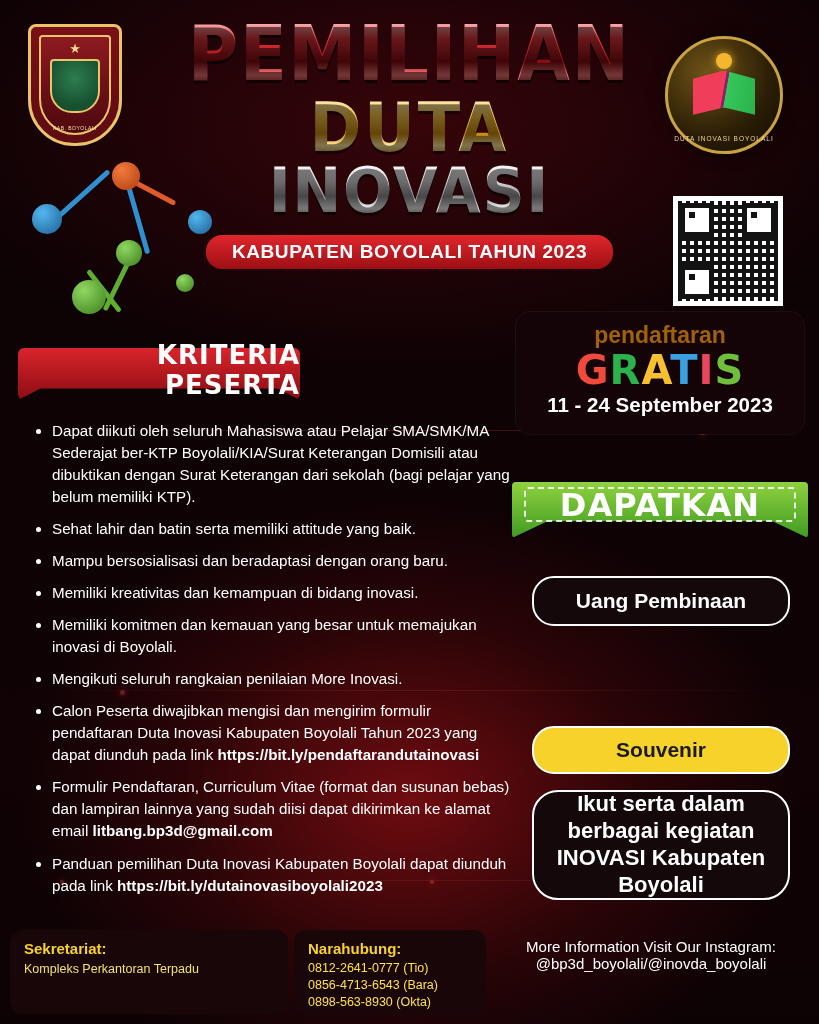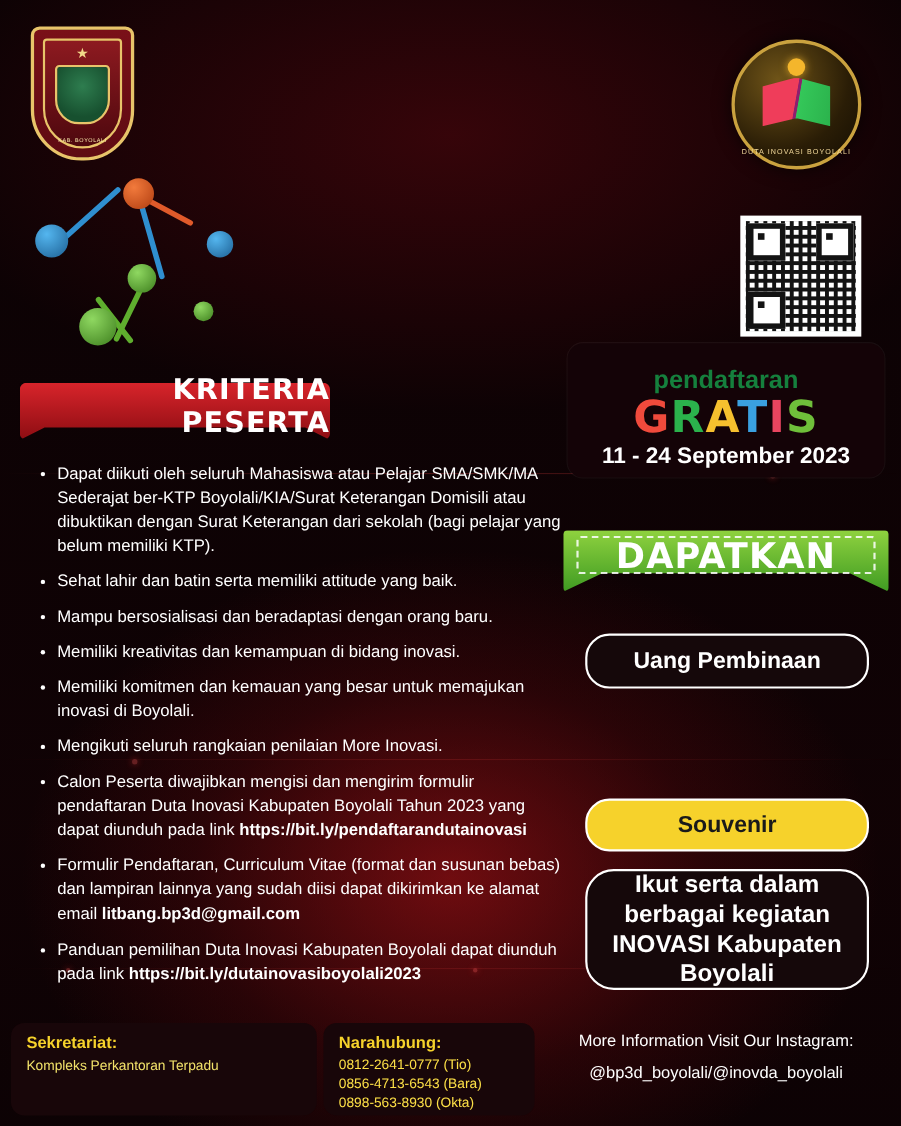--- a/index.html
+++ b/index.html
@@ -314,22 +314,22 @@
     left: 516px;
     top: 312px;
     width: 288px;
     height: 122px;
     background: #140307;
     border-radius: 14px;
     text-align: center;
     box-shadow: 0 0 0 1px rgba(255,255,255,0.05);
   }
   .gratis-box .l1 {
-    margin-top: 20px;
-    color: #15803d;
+    margin-top: 10px;
+    color: #a16207;
     font-size: 23px;
     font-weight: bold;
   }
   .gratis-box .l2 {
     margin-top: 0px;
     font-size: 40px;
     font-weight: bold;
     font-family: "DejaVu Sans", sans-serif;
     letter-spacing: 1px;
     line-height: 1.05;
@@ -460,21 +460,21 @@
 
   .ig-box {
     position: absolute;
     left: 494px;
     top: 938px;
     width: 314px;
     text-align: center;
     color: #ffffff;
   }
   .ig-box .l1 { font-size: 15px; }
-  .ig-box .l2 { font-size: 15px; margin-top: 12px; }
+  .ig-box .l2 { font-size: 15px; margin-top: 0; }
 </style>
 </head>
 <body>
 
 <div class="poster">
 
   <div class="tex">
     <div class="glowline" style="left:0;top:430px;width:819px;"></div>
     <div class="glowline" style="left:0;top:690px;width:819px;opacity:.6;"></div>
     <div class="glowline" style="left:0;top:880px;width:819px;opacity:.5;"></div>
@@ -500,20 +500,26 @@
   </div>
 
   <div class="qr">
     <div class="grid">
       <div class="fp tl"></div>
       <div class="fp tr"></div>
       <div class="fp bl"></div>
     </div>
   </div>
 
+  <div class="title-wrap">
+    <div class="t-pemilihan">PEMILIHAN</div>
+    <div class="t-duta">DUTA</div>
+    <div class="t-inovasi">INOVASI</div>
+    <div><span class="t-sub">KABUPATEN BOYOLALI TAHUN 2023</span></div>
+  </div>
 
   <div class="mol">
     <div class="b" style="left:26px;top:62px;width:74px;background:#2f8fd0;transform:rotate(-42deg);"></div>
     <div class="b" style="left:96px;top:18px;width:58px;background:#e05a2a;transform:rotate(28deg);"></div>
     <div class="b" style="left:100px;top:26px;width:72px;background:#2f8fd0;transform:rotate(74deg);"></div>
     <div class="b" style="left:104px;top:96px;width:62px;background:#5fae2e;transform:rotate(116deg);"></div>
     <div class="b" style="left:60px;top:112px;width:52px;background:#5fae2e;transform:rotate(52deg);"></div>
     <div class="n" style="left:4px;top:48px;width:30px;height:30px;background:radial-gradient(circle at 35% 30%,#54b6ef,#1c5f93);"></div>
     <div class="n" style="left:84px;top:6px;width:28px;height:28px;background:radial-gradient(circle at 35% 30%,#f27a3c,#b03d10);"></div>
     <div class="n" style="left:160px;top:54px;width:24px;height:24px;background:radial-gradient(circle at 35% 30%,#54b6ef,#1c5f93);"></div>

